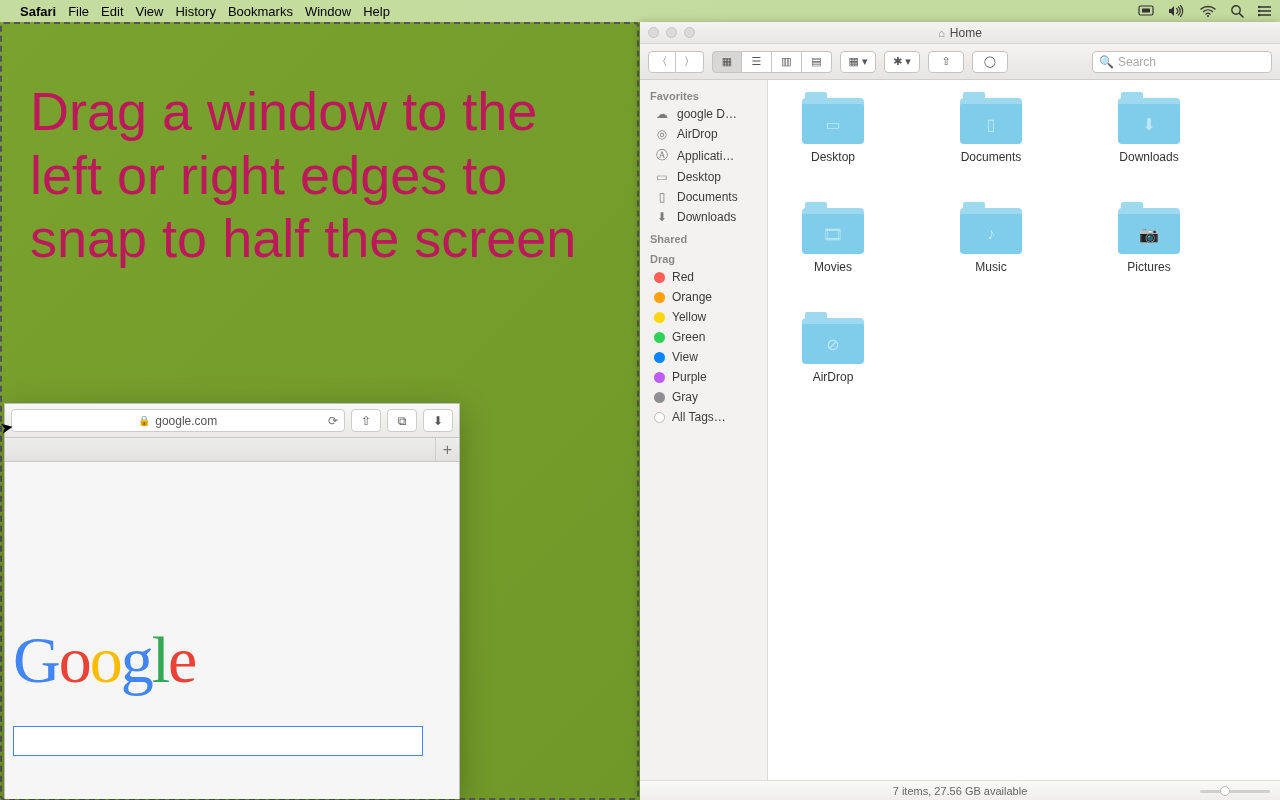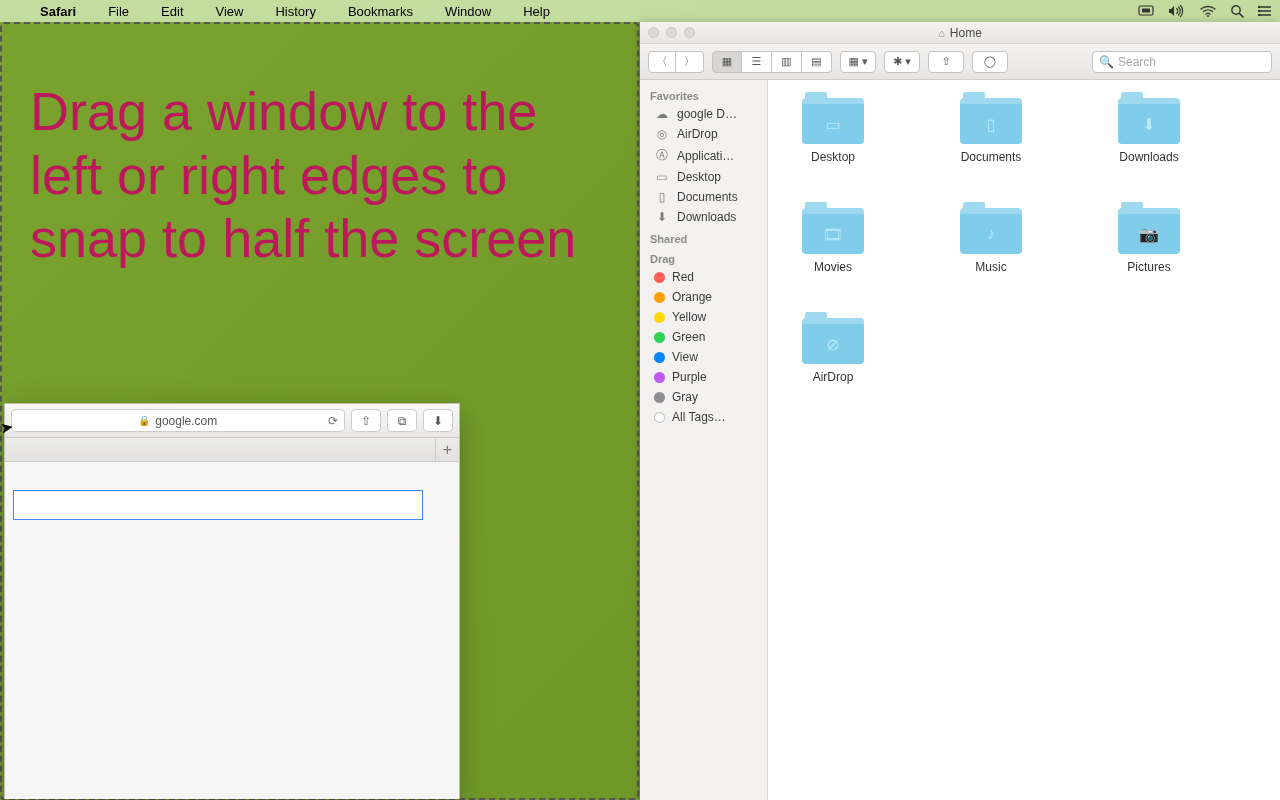--- a/index.html
+++ b/index.html
@@ -1,20 +1,20 @@
 <!DOCTYPE html>
 <html><head>
 <meta charset="utf-8">
 <style>
   * { box-sizing: border-box; margin: 0; padding: 0; }
   html, body { width: 1280px; height: 800px; overflow: hidden; font-family: -apple-system, "Helvetica Neue", Arial, sans-serif; }
   body { background: linear-gradient(135deg, #7aa22e 0%, #6b9426 100%); position: relative; }
 
   
-  .menubar { position: absolute; top:0; left:0; right:0; height:22px; background: rgba(210,230,180,0.85); display:flex; align-items:center; font-size:13px; padding:1px 8px; gap:32px; }
+  .menubar { position: absolute; top:0; left:0; right:0; height:22px; background: rgba(210,230,180,0.85); display:flex; align-items:center; font-size:13px; padding:1px 8px; gap:12px; }
   .menubar .spacer { flex:1; }
   .menubar .apple { font-size:14px; }
   .menubar .appname { font-weight:600; }
   .status-icons { display:flex; gap:14px; align-items:center; font-size:13px; }
   .status-icons svg { display:block; }
 
   
   .snap-zone { position:absolute; top:22px; left:0; width:639px; height:778px; border:2px dashed #555; border-radius:4px; pointer-events:none; }
 
   .overlay-text { position:absolute; top:80px; left:30px; width:590px; color:#be185d; font-size:54px; font-weight:300; line-height:1.18; }
@@ -141,20 +141,23 @@
         <span>⧉</span>
       </div>
     <div class="tb-btn">
         <span>⬇</span>
       </div>
   </div>
   <div class="tabbar">
     <div class="tab-add">+</div>
   </div>
   <div class="safari-content">
+    <div class="google-logo">
+      <span class="g1">G</span><span class="g2">o</span><span class="g3">o</span><span class="g4">g</span><span class="g5">l</span><span class="g6">e</span>
+    </div>
     <div class="google-search"></div>
   </div>
 </div>
 
 <span class="cursor">➤</span>
 
 <div class="finder-win">
   <div class="finder-titlebar">
     <div class="traffic">
       <span></span>
@@ -336,13 +339,20 @@
             <div class="tab"></div>
             <div class="back"></div>
             <div class="front">
               <span>⊘</span>
             </div>
           </div>
           <span class="folder-label">AirDrop</span>
         </div>
     </div>
   </div>
+  <div class="finder-status">
+    <span>7 items, 27.56 GB available</span>
+    <div class="zoom-slider">
+        <div class="track"></div>
+        <div class="thumb"></div>
+      </div>
+  </div>
 </div>
 
 </body></html>

